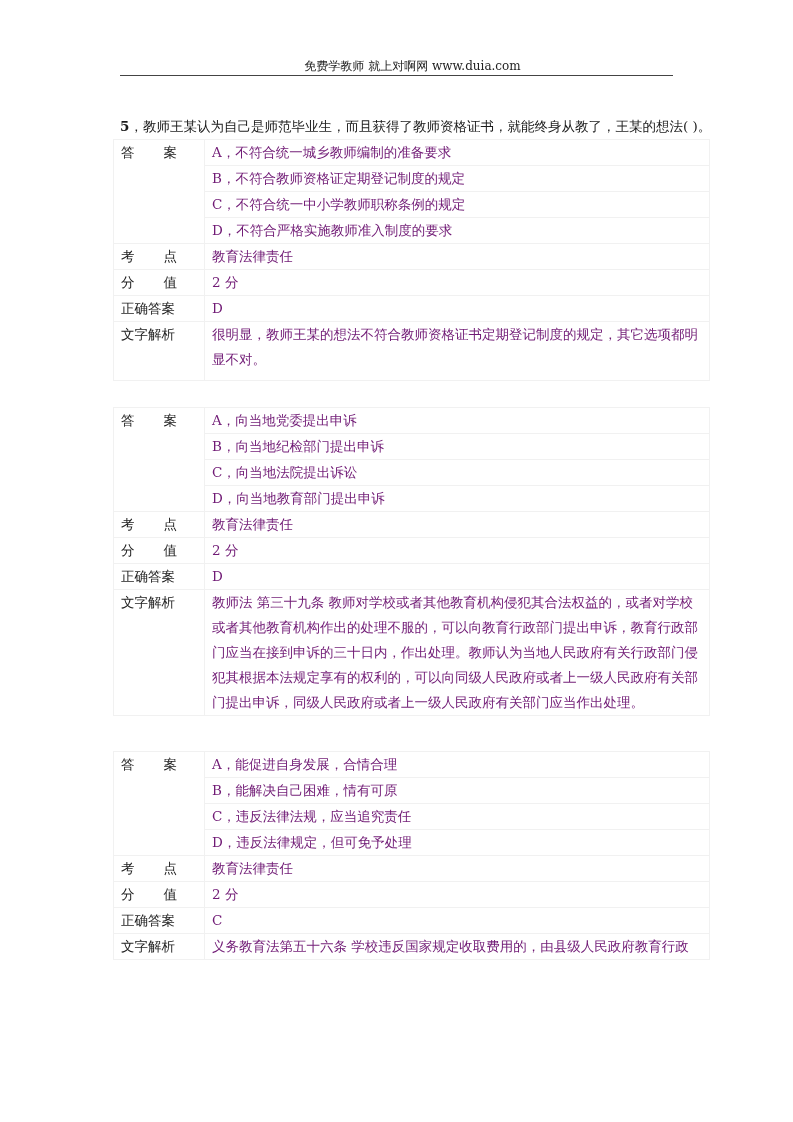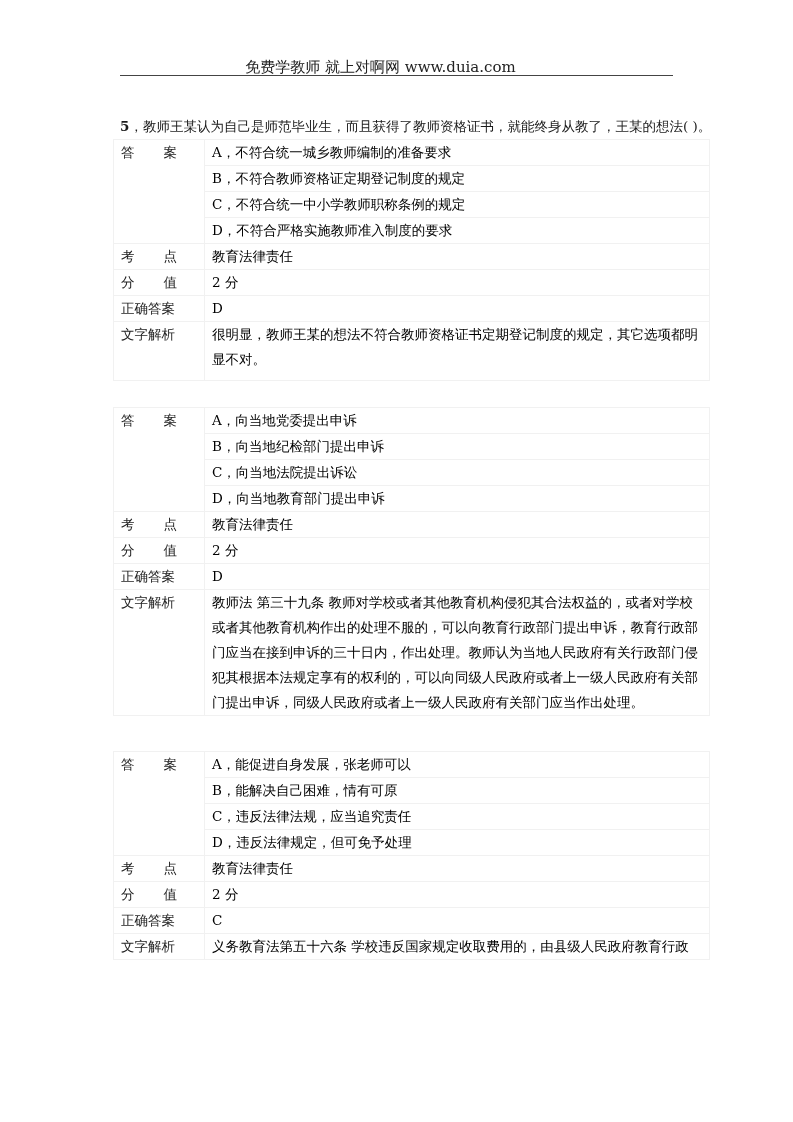--- a/index.html
+++ b/index.html
@@ -1,29 +1,29 @@
 <!DOCTYPE html>
 <html><head>
 <meta charset="utf-8">
 <style>
   html, body { margin:0; padding:0; background:#ffffff; }
   body { width:793px; height:1122px; position:relative; overflow:hidden;
          font-family: "DejaVu Serif", "Liberation Serif", serif; color:#1a1a1a; }
-  .page-header { position:absolute; left:104px; top:58px; width:553px; text-align:center;
-                 font-size:15px; color:#222; }
+  .page-header { position:absolute; left:136px; top:58px; width:553px; text-align:center;
+                 font-size:12px; color:#222; }
   .header-rule { position:absolute; left:120px; top:75px; width:553px; height:0;
                  border-top:1px solid #444; }
   .question { position:absolute; left:113px; width:708px; }
   .q-stem { padding-left:7px; font-size:13.5px; line-height:25px; color:#1a1a1a; margin-bottom:0; }
   .q-stem b { font-weight:bold; }
   table.qt { border-collapse:collapse; width:597px; font-size:13.5px; }
   table.qt td { border:1px solid #f1f1f1; vertical-align:top; padding:0; line-height:25px; }
   td.lbl { width:83px; padding-left:7px !important; color:#222; white-space:nowrap; }
   td.lbl .spread { display:flex; justify-content:space-between; width:56px; }
-  td.val { padding-left:7px !important; padding-right:4px !important; color:#000000; }
+  td.val { padding-left:7px !important; padding-right:4px !important; color:#701a75; }
   td.val.multi { line-height:25px; }
 </style>
 </head>
 <body>
 
 <div class="page-header">免费学教师  就上对啊网  www.duia.com</div>
 <div class="header-rule"></div>
 
 <div class="question" style="top:114px;">
   <div class="q-stem"><b>5</b><span>，教师王某认为自己是师范毕业生，而且获得了教师资格证书，就能终身从教了，王某的想法(    )。</span></div>
@@ -131,21 +131,21 @@
 <div class="question" style="top:751px;">
   <table class="qt">
     <tbody>
         <tr>
       <td class="lbl" rowspan="4">
             <div class="spread">
               <span>答</span>
               <span>案</span>
             </div>
           </td>
-      <td class="val">A，能促进自身发展，张老师可以</td>
+      <td class="val">A，能促进自身发展，合情合理</td>
     </tr>
     <tr>
           <td class="val">B，能解决自己困难，情有可原</td>
         </tr>
     <tr>
           <td class="val">C，违反法律法规，应当追究责任</td>
         </tr>
     <tr>
           <td class="val">D，违反法律规定，但可免予处理</td>
         </tr>

